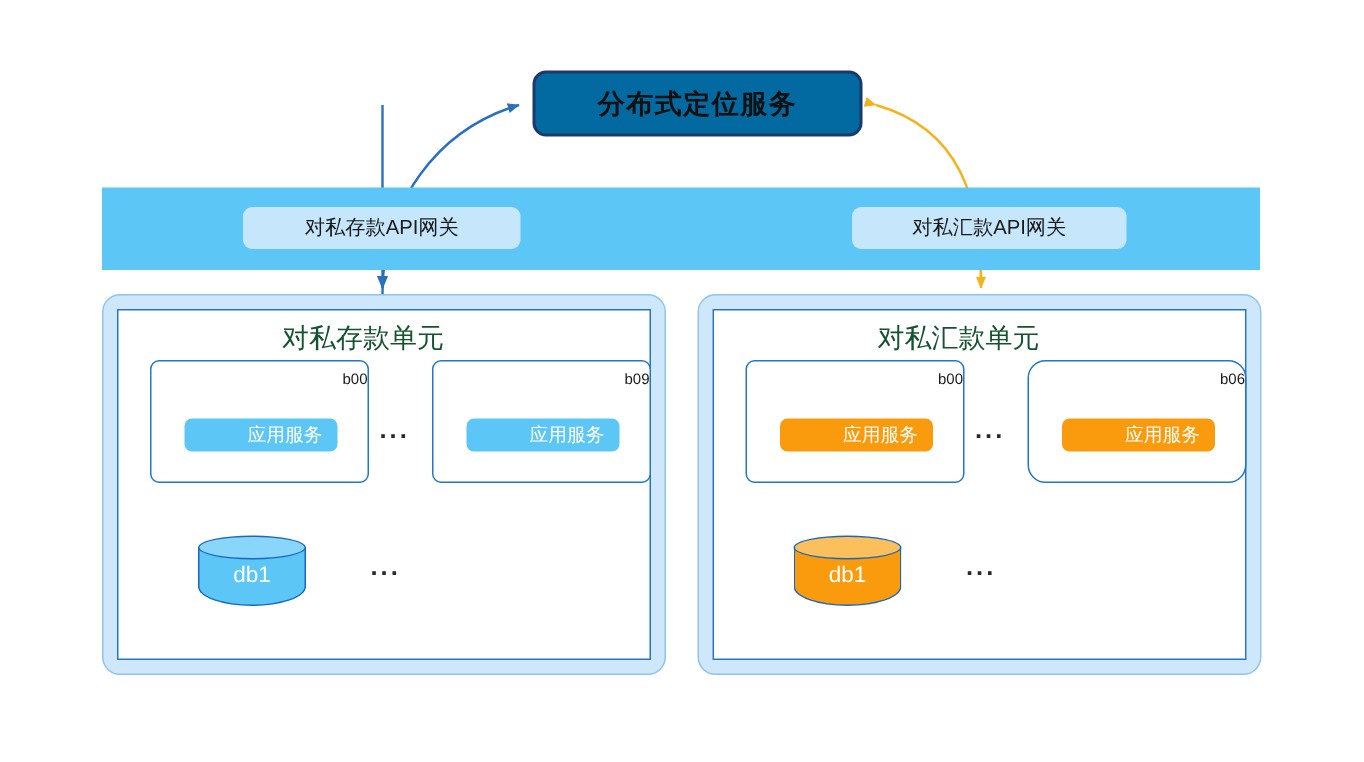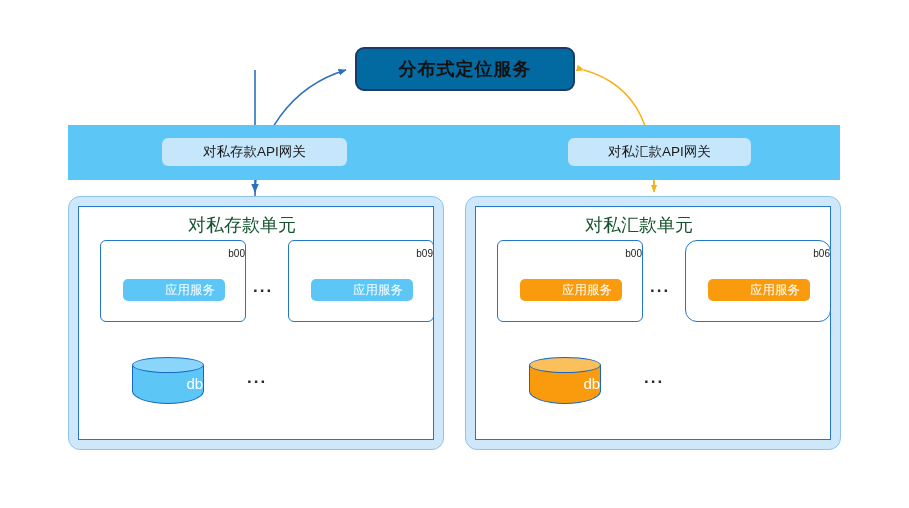--- a/index.html
+++ b/index.html
@@ -139,21 +139,21 @@
     box-sizing:border-box;
   }
   .cyl .cap{
     position:absolute;left:0;top:0;width:72px;height:16px;
     border:1.5px solid #1868C0;
     border-radius:50%;
     box-sizing:border-box;
   }
   .cyl .name{
     position:absolute;left:0;top:18px;width:72px;
-    text-align:center;font-size:15px;color:#ffffff;padding-left:31px;
+    text-align:center;font-size:15px;color:#ffffff;
   }
   .cyl-blue .body{background:#5CC6F7;}
   .cyl-blue .cap{background:#8AD6FA;}
   .cyl-orange .body{background:#F99B0C;}
   .cyl-orange .cap{background:#FBBF5B;}
 
   #db-l0{left:132px;}
   #db-l1{left:320px;}
   #db-r0{left:529px;}
   #db-r1{left:717px;}

